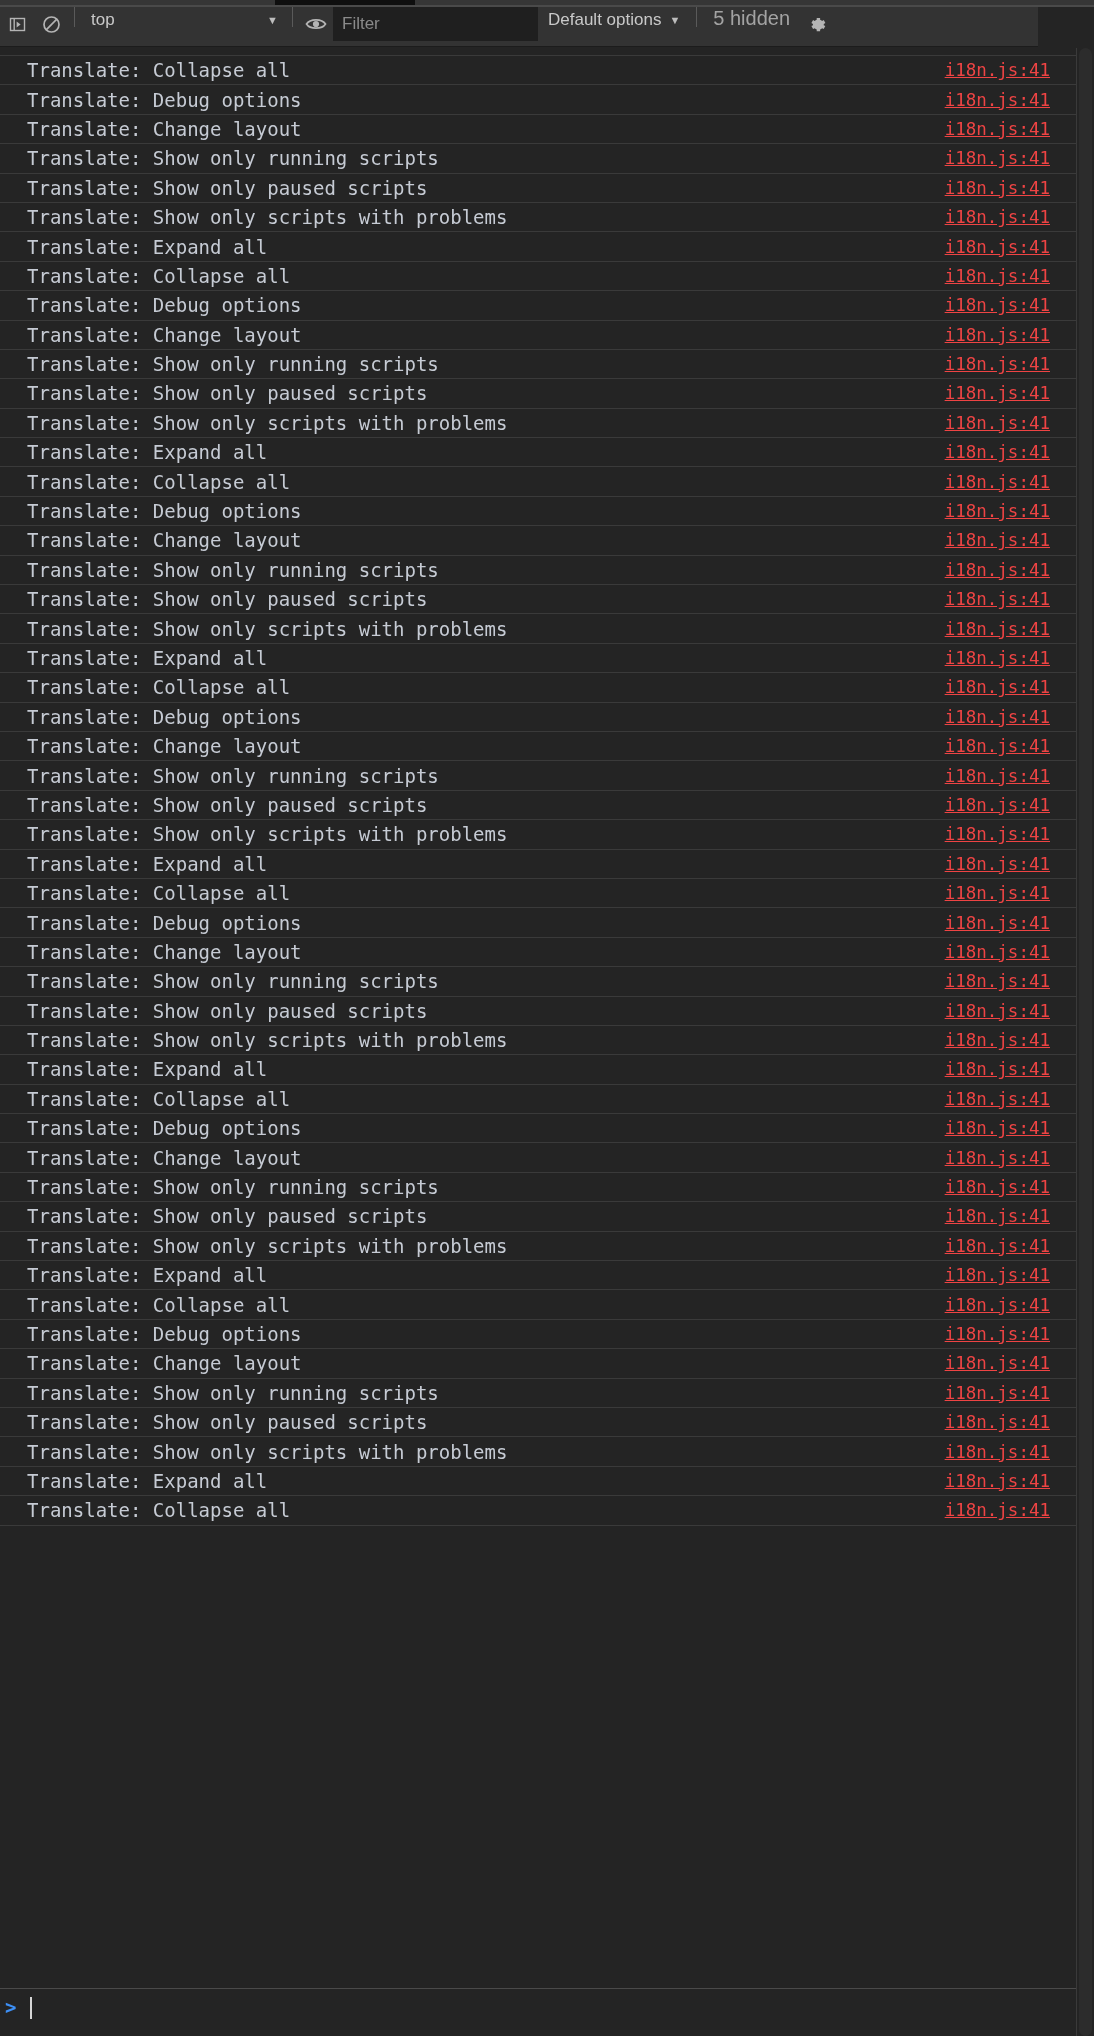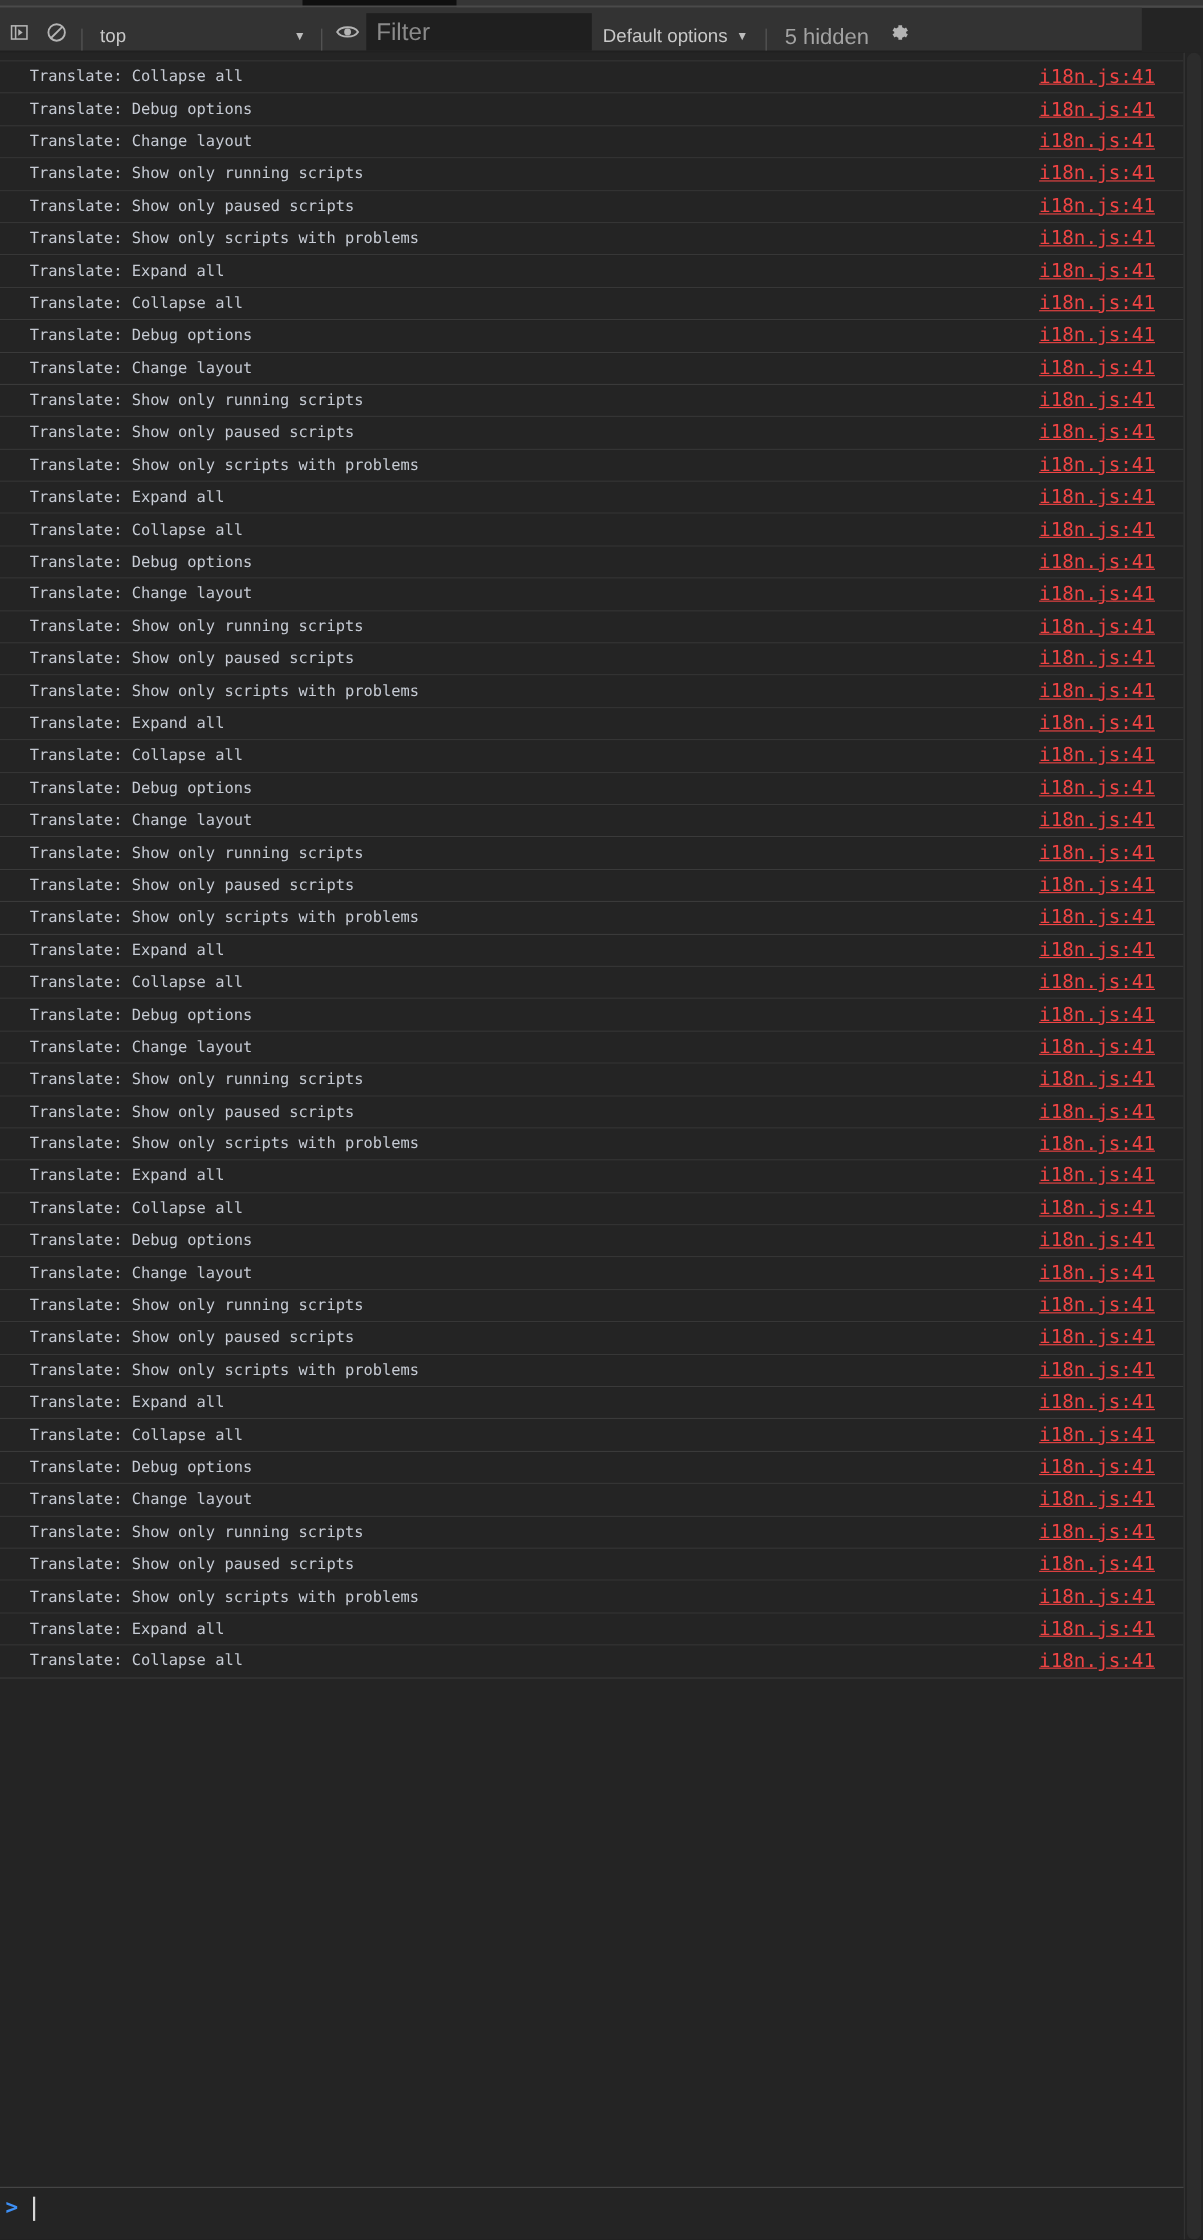--- a/index.html
+++ b/index.html
@@ -22,42 +22,42 @@
   }
   .tabstrip .strip-line {
     position:absolute; top:5px; left:0; width:1094px; height:2px;
     background:#4a4a4a;
   }
 
   
   .toolbar {
     position:absolute; top:7px; left:0; width:1038px; height:40px;
     background:#333333;
-    display:flex; align-items:flex-end;
+    display:flex; align-items:flex-start;
     border-bottom:1px solid #1c1c1c;
   }
   .tb-btn {
     width:34px; height:34px;
     display:flex; align-items:center; justify-content:center;
     flex:0 0 auto;
   }
   .tb-btn svg { display:block; }
   .tb-sep {
     width:1px; height:20px; background:#5a5a5a; margin:0 6px; flex:0 0 auto;
   }
   .ctx-select {
     display:flex; align-items:center; justify-content:space-between;
     height:26px; min-width:205px; padding:0 8px 0 10px;
     color:#c9c9c9; font-size:17px; flex:0 0 auto;
   }
   .ctx-select .caret { font-size:11px; color:#bdbdbd; margin-left:10px; }
   .filter-box {
     height:34px; width:205px; background:#1f1f1f;
     display:flex; align-items:center; padding:0 9px;
-    color:#8a8a8a; font-size:22px; flex:0 0 auto;
+    color:#8a8a8a; font-size:17px; flex:0 0 auto;
   }
   .levels {
     display:flex; align-items:center; color:#c9c9c9; font-size:17px;
     padding:0 10px; flex:0 0 auto; height:26px;
   }
   .levels .caret { font-size:11px; margin-left:8px; color:#bdbdbd; }
   .hidden-count {
     color:#a3a3a3; font-size:20px; padding:0 10px; flex:0 0 auto;
   }
   .spacer { flex:1 1 auto; }
@@ -79,21 +79,21 @@
     position:relative;
     height:29.4px;
     width:1076px;
     border-bottom:1px solid #3a3a3a;
     background:#242424;
     display:flex; align-items:center;
   }
   .msg-text {
     color:#c6cbd4;
     font-family:"DejaVu Sans Mono", "Liberation Mono", monospace;
-    font-size:14px;
+    font-size:19px;
     padding-left:27px;
     white-space:nowrap;
     letter-spacing:0px;
   }
   .msg-link {
     position:absolute; right:26px; top:50%;
     transform:translateY(-50%);
     color:#ef4444;
     font-family:"DejaVu Sans Mono", "Liberation Mono", monospace;
     font-size:17.5px;

